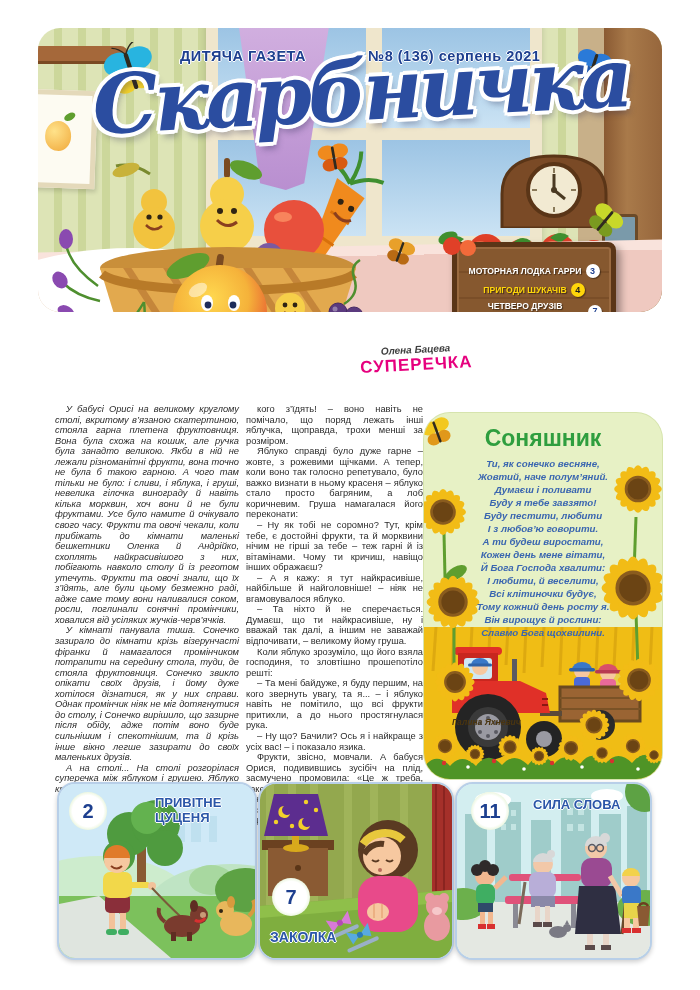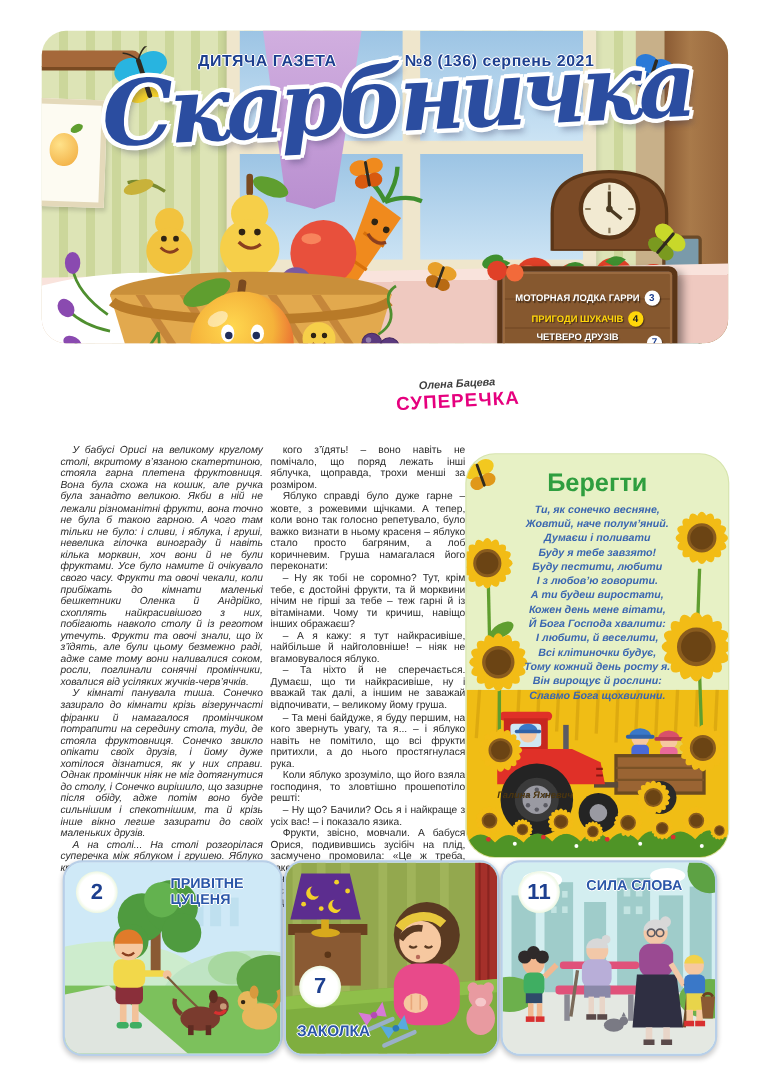--- a/index.html
+++ b/index.html
@@ -452,22 +452,22 @@
       <p>А на столі... На столі розгорілася суперечка між яблуком і грушею. Яблуко кричало:</p>
       <p>– Я тут найкрасивіше! Я буду першим,</p>
     </div>
   <div class="col col-right">
 
   <p>кого з’їдять! – воно навіть не помічало, що поряд лежать інші яблучка, щоправда, трохи менші за розміром.</p>
       <p>Яблуко справді було дуже гарне – жовте, з рожевими щічками. А тепер, коли воно так голосно репетувало, було важко визнати в ньому красеня – яблуко стало просто багряним, а лоб коричневим. Груша намагалася його переконати:</p>
       <p>– Ну як тобі не соромно? Тут, крім тебе, є достойні фрукти, та й морквини нічим не гірші за тебе – теж гарні й із вітамінами. Чому ти кричиш, навіщо інших ображаєш?</p>
       <p>– А я кажу: я тут найкрасивіше, найбільше й найголовніше! – ніяк не вгамовувалося яблуко.</p>
       <p>– Та ніхто й не сперечається. Думаєш, що ти найкрасивіше, ну і вважай так далі, а іншим не заважай відпочивати, – великому йому груша.</p>
+      <p>Коли яблуко зрозуміло, що його взяла господиня, то зловтішно прошепотіло решті:</p>
       <p>– Та мені байдуже, я буду першим, на кого звернуть увагу, та я... – і яблуко навіть не помітило, що всі фрукти притихли, а до нього простягнулася рука.</p>
-      <p>Коли яблуко зрозуміло, що його взяла господиня, то зловтішно прошепотіло решті:</p>
       <p>– Ну що? Бачили? Ось я і найкраще з усіх вас! – і показало язика.</p>
       <p>Фрукти, звісно, мовчали. А бабуся Орися, подивившись зусібіч на плід, засмучено промовила: «Це ж треба, таке гарне й велике яблуко, а все згнило. Добре, що внукам таке не дісталося», – і викинула гниле яблуко у відро.</p>
     </div>
 
   <div class="poem-panel">
     <svg class="field-svg" viewBox="0 0 238 152">
       <rect x="0" y="0" width="238" height="152" fill="#f0bd15"></rect>
       <g stroke="#d9a50f" stroke-width="3" opacity=".8">
         <path d="M12,0 L9,44"></path>
           <path d="M30,0 L28,50"></path>
@@ -571,21 +571,21 @@
     <svg class="bfly" style="left:-4px;top:2px;width:34px;height:34px;z-index:4" viewBox="0 0 40 40">
       <g transform="rotate(-20 20 20)">
         <ellipse cx="13" cy="13" rx="10" ry="8" fill="#f2c81f"></ellipse>
           <ellipse cx="27" cy="13" rx="10" ry="8" fill="#f2c81f"></ellipse>
         <ellipse cx="14" cy="27" rx="8" ry="7" fill="#e0981a"></ellipse>
           <ellipse cx="26" cy="27" rx="8" ry="7" fill="#e0981a"></ellipse>
         <rect x="18.5" y="7" width="3" height="26" rx="1.5" fill="#2f2a1f"></rect>
       </g>
     </svg>
 
-    <div class="poem-title">Берегти</div>
+    <div class="poem-title">Соняшник</div>
     <div class="poem-lines">
 
     <div>Ти, як сонечко весняне,</div>
         <div>Жовтий, наче полум’яний.</div>
         <div>Думаєш і поливати</div>
         <div>Буду я тебе завзято!</div>
         <div>Буду пестити, любити</div>
         <div>І з любов’ю говорити.</div>
         <div>А ти будеш виростати,</div>
         <div>Кожен день мене вітати,</div>

